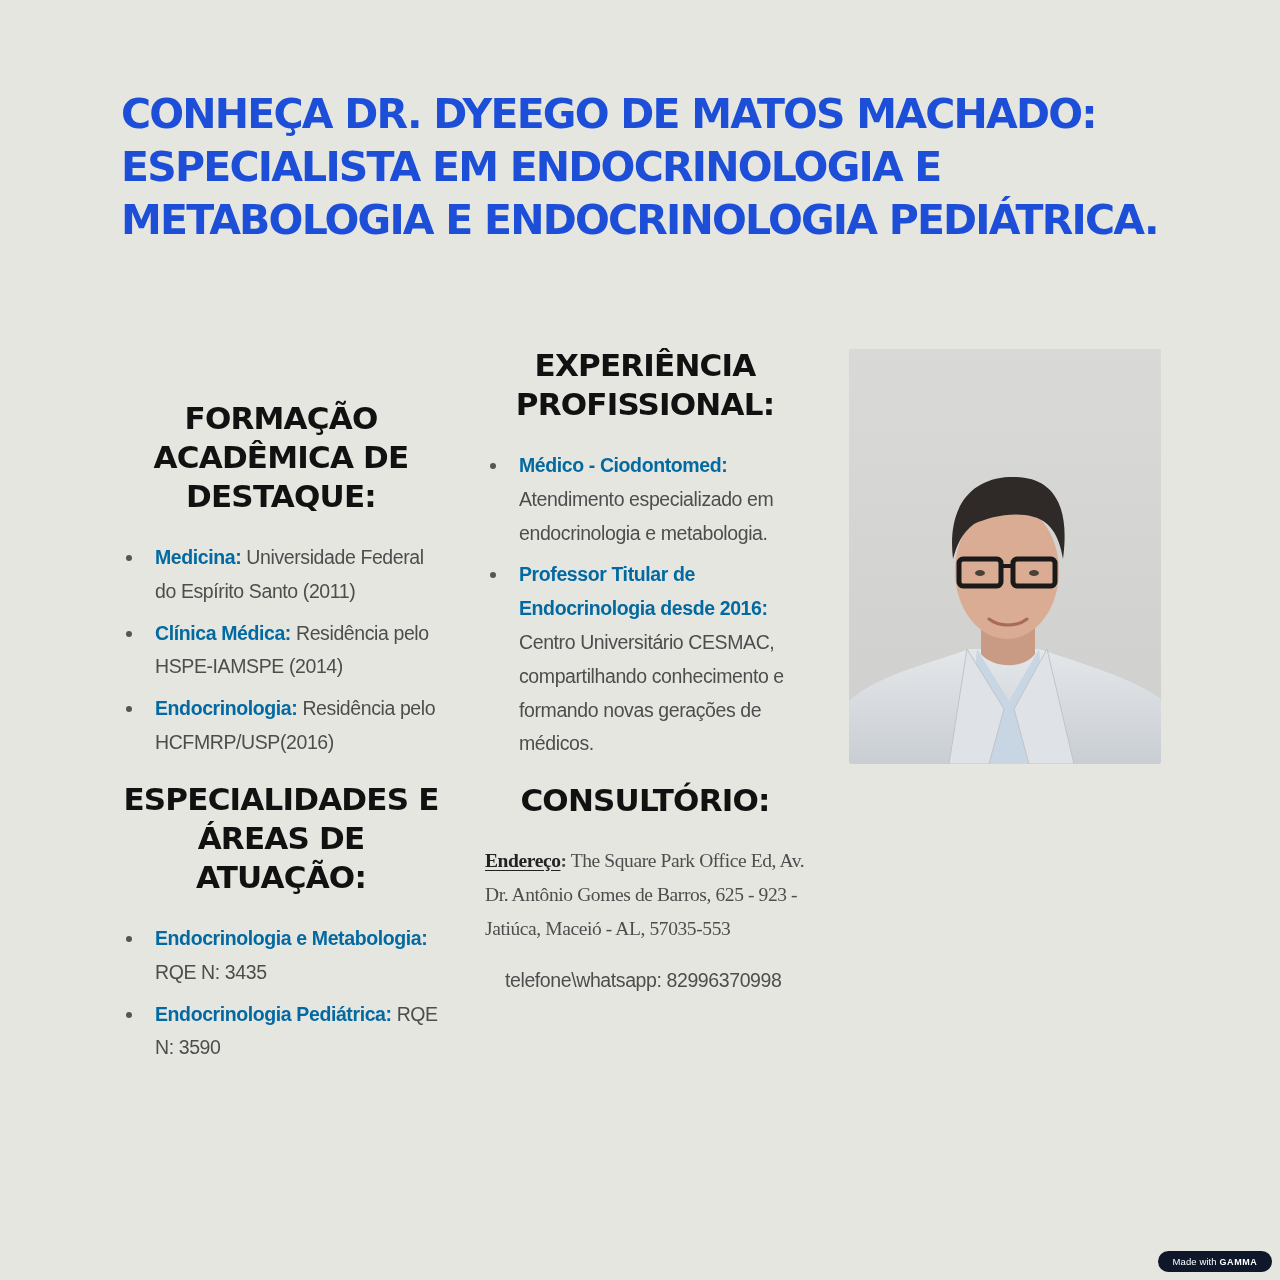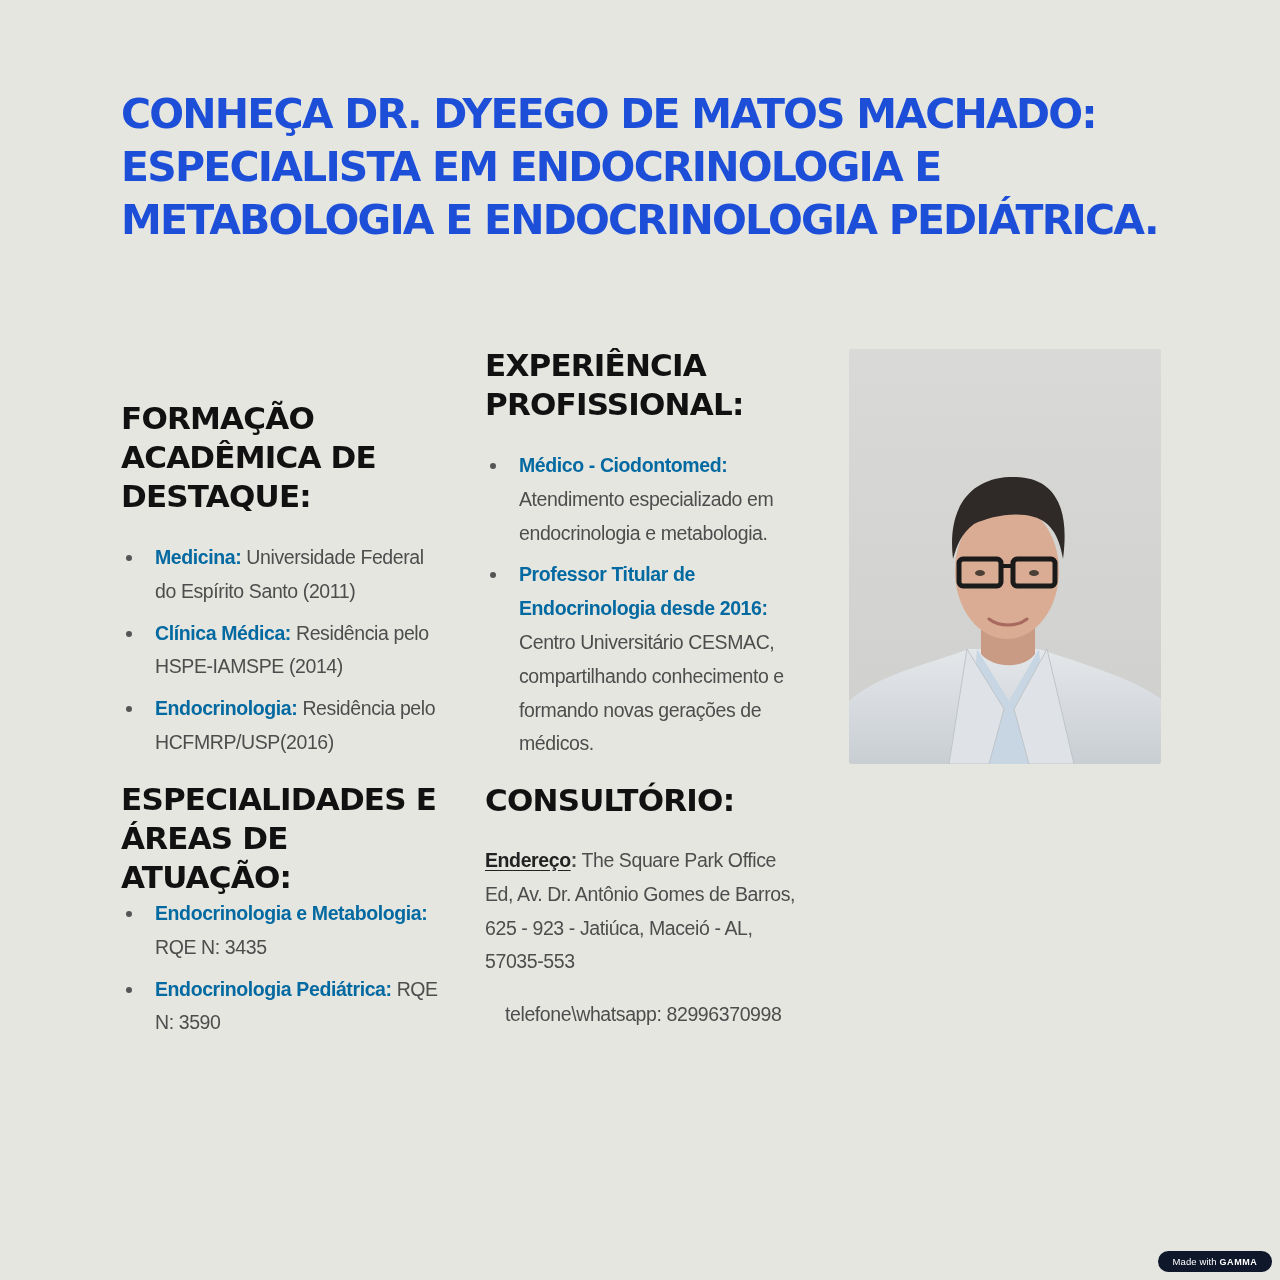--- a/index.html
+++ b/index.html
@@ -31,20 +31,21 @@
       position: absolute;
     }
     .section h2 {
       font-family: "DejaVu Sans", sans-serif;
       font-weight: bold;
       font-size: 31px;
       line-height: 39px;
       letter-spacing: -0.8px;
       color: #111111;
       text-transform: uppercase;
+      text-align: center;
     }
     .section ul {
       list-style: none;
     }
     .section li {
       position: relative;
       padding-left: 34px;
       font-family: "Liberation Sans", sans-serif;
       font-size: 19.5px;
       line-height: 33.8px;
@@ -67,26 +68,26 @@
     }
     .section li + li { margin-top: 8px; }
 
     #sec-formacao { left: 121px; top: 399px; width: 320px; }
     #sec-formacao ul { margin-top: 25px; }
 
     #sec-experiencia { left: 485px; top: 346px; width: 320px; }
     #sec-experiencia ul { margin-top: 25px; }
 
     #sec-especialidades { left: 121px; top: 780px; width: 320px; }
-    #sec-especialidades ul { }
+    #sec-especialidades ul { margin-top: 25px; }
 
     #sec-consultorio { left: 485px; top: 781px; width: 320px; }
     #sec-consultorio .address {
       margin-top: 24px;
-      font-family: Liberation Sans, sans-serif;
+      font-family: Liberation Serif, serif;
       font-size: 19.5px;
       line-height: 33.8px;
       color: #4d4d4d;
       letter-spacing: -0.4px;
     }
     #sec-consultorio .address .label {
       font-weight: bold;
       color: #222222;
       text-decoration: underline;
       text-underline-offset: 3px;

